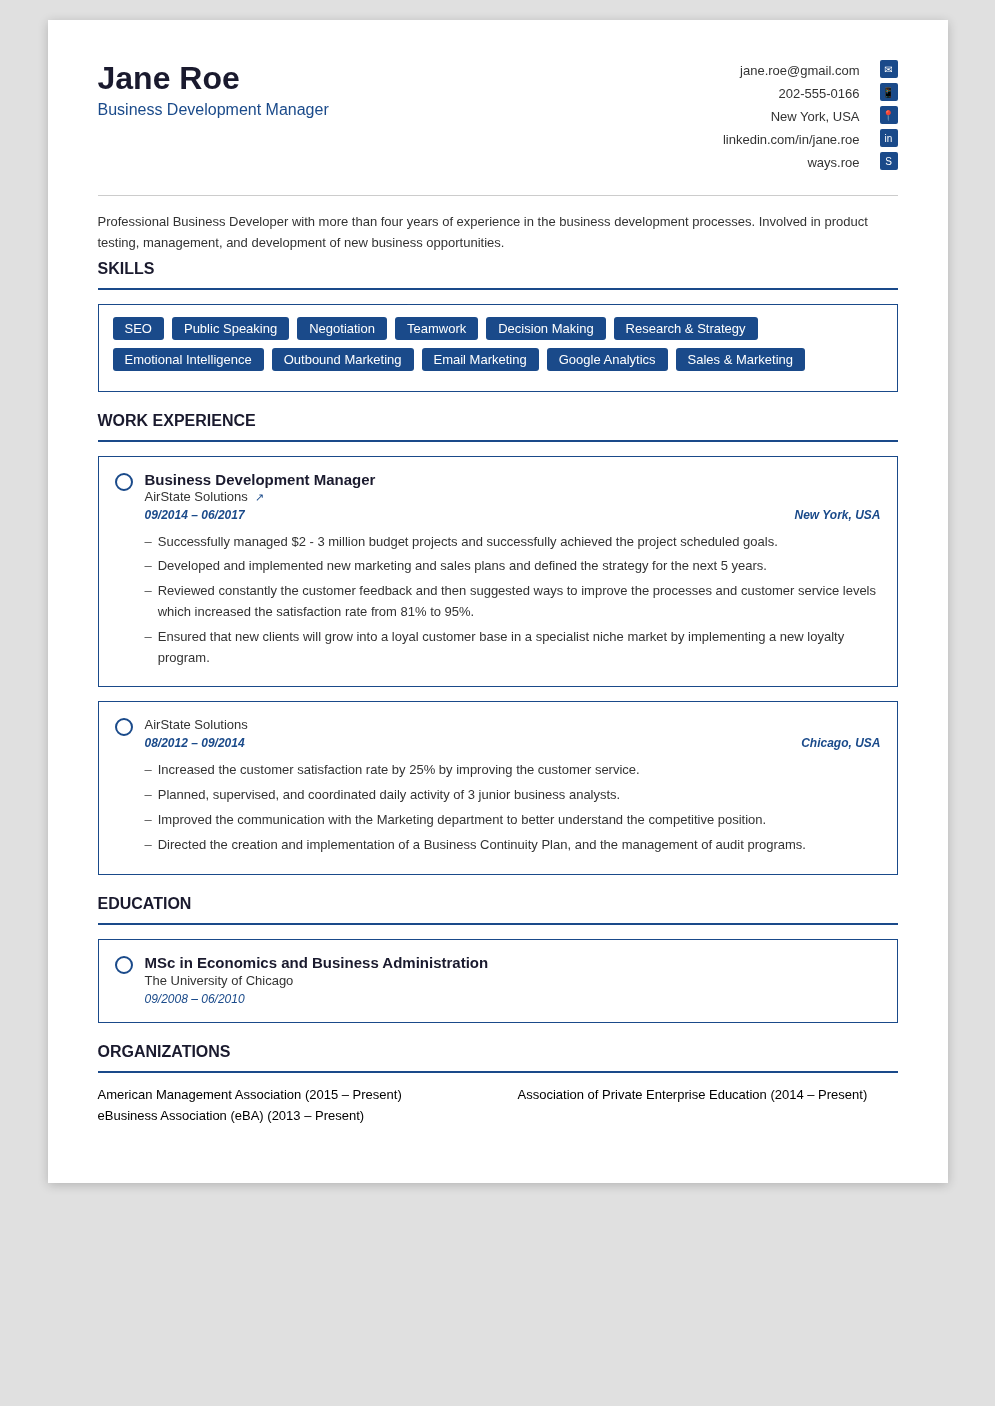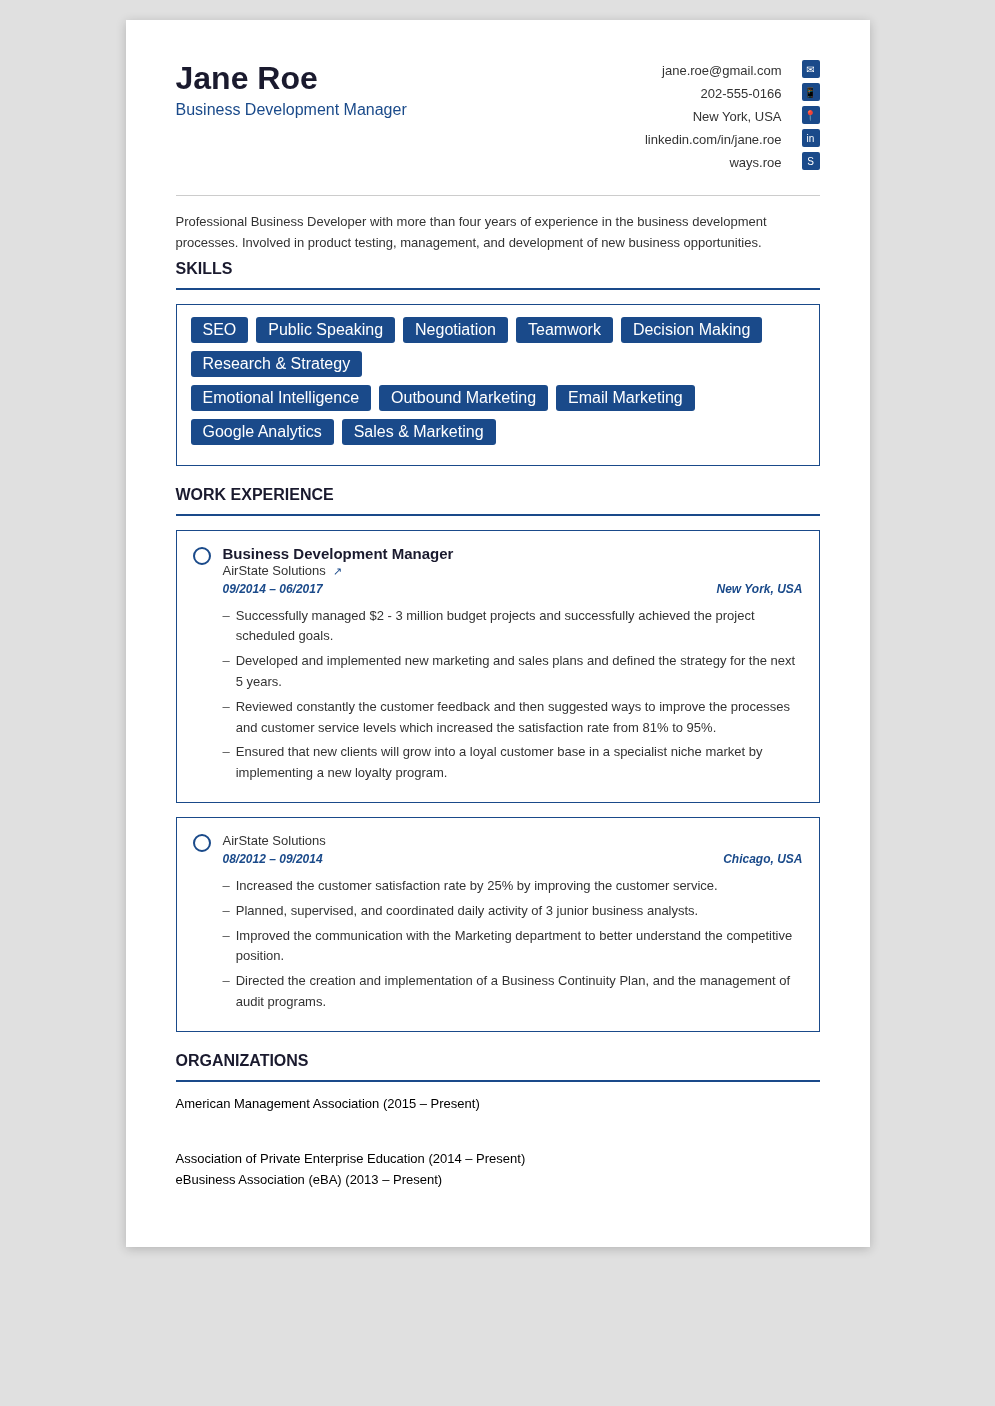--- a/index.html
+++ b/index.html
@@ -5,21 +5,21 @@
     * { box-sizing: border-box; margin: 0; padding: 0; }
     body {
       background: #e0e0e0;
       font-family: Arial, sans-serif;
       display: flex;
       justify-content: center;
       padding: 20px;
     }
     .resume {
       background: #fff;
-      width: 744px;
+      width: 900px;
       padding: 40px 50px;
       box-shadow: 0 2px 10px rgba(0,0,0,0.2);
     }
     
     .header {
       display: flex;
       justify-content: space-between;
       align-items: flex-start;
       margin-bottom: 20px;
     }
@@ -88,21 +88,21 @@
     .skills-row {
       display: flex;
       flex-wrap: wrap;
       gap: 8px;
       margin-bottom: 8px;
     }
     .skill-tag {
       background: #1a4a8a;
       color: white;
       padding: 4px 12px;
-      font-size: 16px;
+      font-size: 13px;
       border-radius: 3px;
     }
     
     .work-section {
       border: 1px solid #1a4a8a;
       padding: 14px 16px;
       margin-bottom: 14px;
       position: relative;
     }
     .work-header {
@@ -313,27 +313,43 @@
             </div>
             <div class="bullet-item">
               <span class="bullet-dash">–</span>
               <span>Directed the creation and implementation of a Business Continuity Plan, and the management of audit programs.</span>
             </div>
           </div>
         </div>
       </div>
   </div>
 
+  <div class="section-wrapper">
+    <div class="section-title">EDUCATION</div>
+    <hr class="section-divider">
+    <div id="edu-container">
+        <div class="edu-section">
+          <div class="work-header">
+            <div class="timeline-dot"></div>
+            <div>
+              <div class="edu-degree">MSc in Economics and Business Administration</div>
+              <div class="edu-school">The University of Chicago</div>
+              <div class="edu-date">09/2008 – 06/2010</div>
+            </div>
+          </div>
+        </div>
+      </div>
+  </div>
 
   <div class="section-wrapper">
     <div class="section-title">ORGANIZATIONS</div>
     <hr class="section-divider">
     <div id="orgs-container">
         <div>
-          <div style="display: flex; gap: 40px; margin-bottom: 6px; flex-direction: column;">
+          <div style="display: flex; gap: 40px; margin-bottom: 6px;">
             <div style="flex: 1 1 0%; font-size: 13px;">American Management Association (2015 – Present)</div>
             <div style="flex: 1 1 0%; font-size: 13px;">Association of Private Enterprise Education (2014 – Present)</div>
           </div>
           <div style="font-size: 13px; margin-top: 6px;">eBusiness Association (eBA) (2013 – Present)</div>
         </div>
       </div>
   </div>
 
 </div>
 

